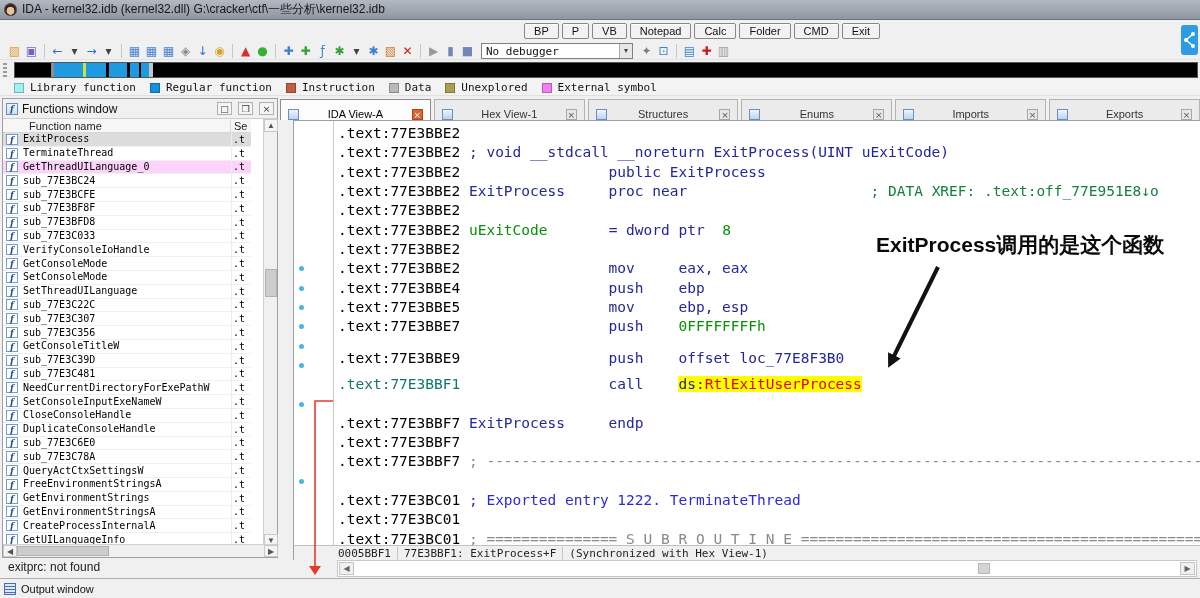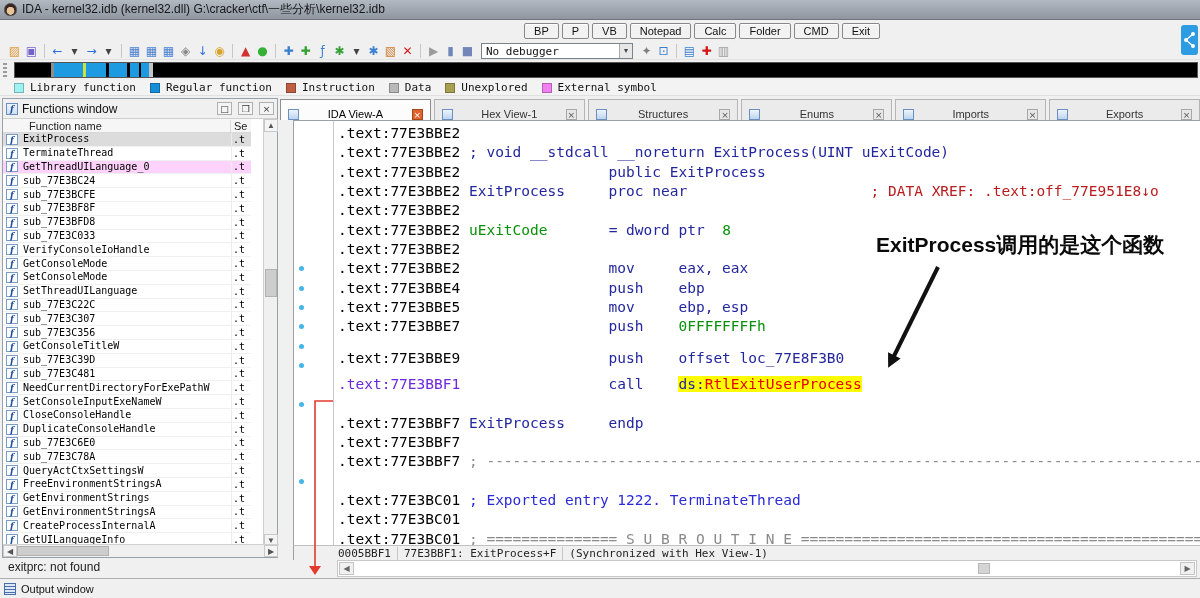--- a/index.html
+++ b/index.html
@@ -87,26 +87,26 @@
   .tab-close.active{background:#e0622e;border-color:#a84818;color:#fff}
 
   
   .disasm{position:absolute;left:293px;top:120px;width:907px;height:425px;background:#fff;
     border-left:1px solid #9aa0a8;border-top:1px solid #9aa0a8;overflow:hidden}
   .dmargin{position:absolute;left:0;top:0;width:40px;height:100%;background:#fff;border-right:1px solid #c9c9c9}
   .mdot{position:absolute;left:5px;width:5px;height:5px;border-radius:50%;background:#45b6e8}
   .dlines{position:absolute;left:44px;top:0;right:0;bottom:0}
   .dline{position:absolute;left:0;white-space:pre;font:14.5px/19.32px "DejaVu Sans Mono",monospace;height:19.32px}
   .c-a{color:#000}
-  .c-ab{color:#6d28d9}
+  .c-ab{color:#0f766e}
   .c-ag{color:#9a9a9a}
   .c-n{color:#23279d}
   .c-g{color:#089108}
   .c-c{color:#2a2ad8}
-  .c-x{color:#b91c1c}
+  .c-x{color:#15803d}
   .c-gr{color:#8a8a8a}
   .c-nh{color:#23279d;background:#ffff00}
   .c-rh{color:#e80000;background:#ffff00}
 
   .dstatus{position:absolute;left:293px;top:545px;width:907px;height:15px;background:#f0f0f0;
     border-left:1px solid #9aa0a8;border-top:1px solid #c0c0c0;display:flex;align-items:center}
   .scell{font:11px "DejaVu Sans Mono",monospace;color:#222;padding:0 6px;border-right:1px solid #c6c6c6;white-space:nowrap}
   .scell:first-child{margin-left:38px}
   .scell:last-child{border-right:none}
   .vhscroll{position:absolute;left:337px;top:560px;width:860px;height:17px;background:#fff;border:1px solid #c8c8c8}

